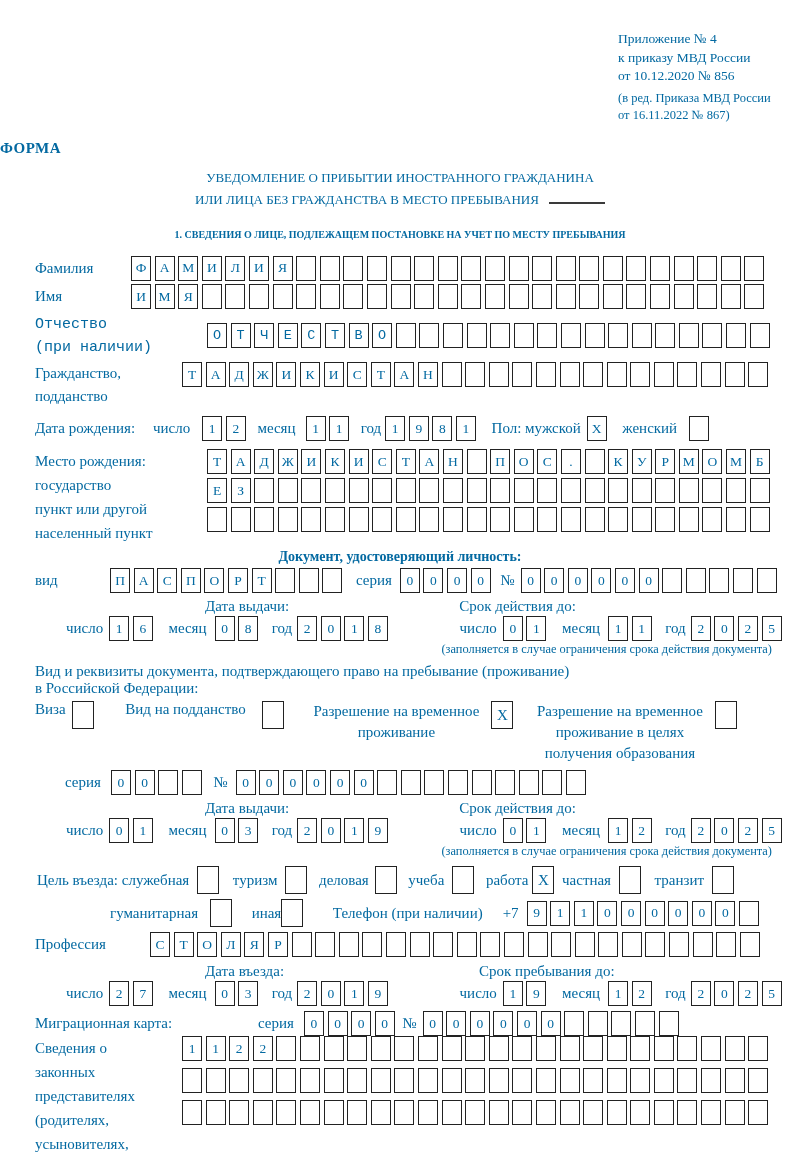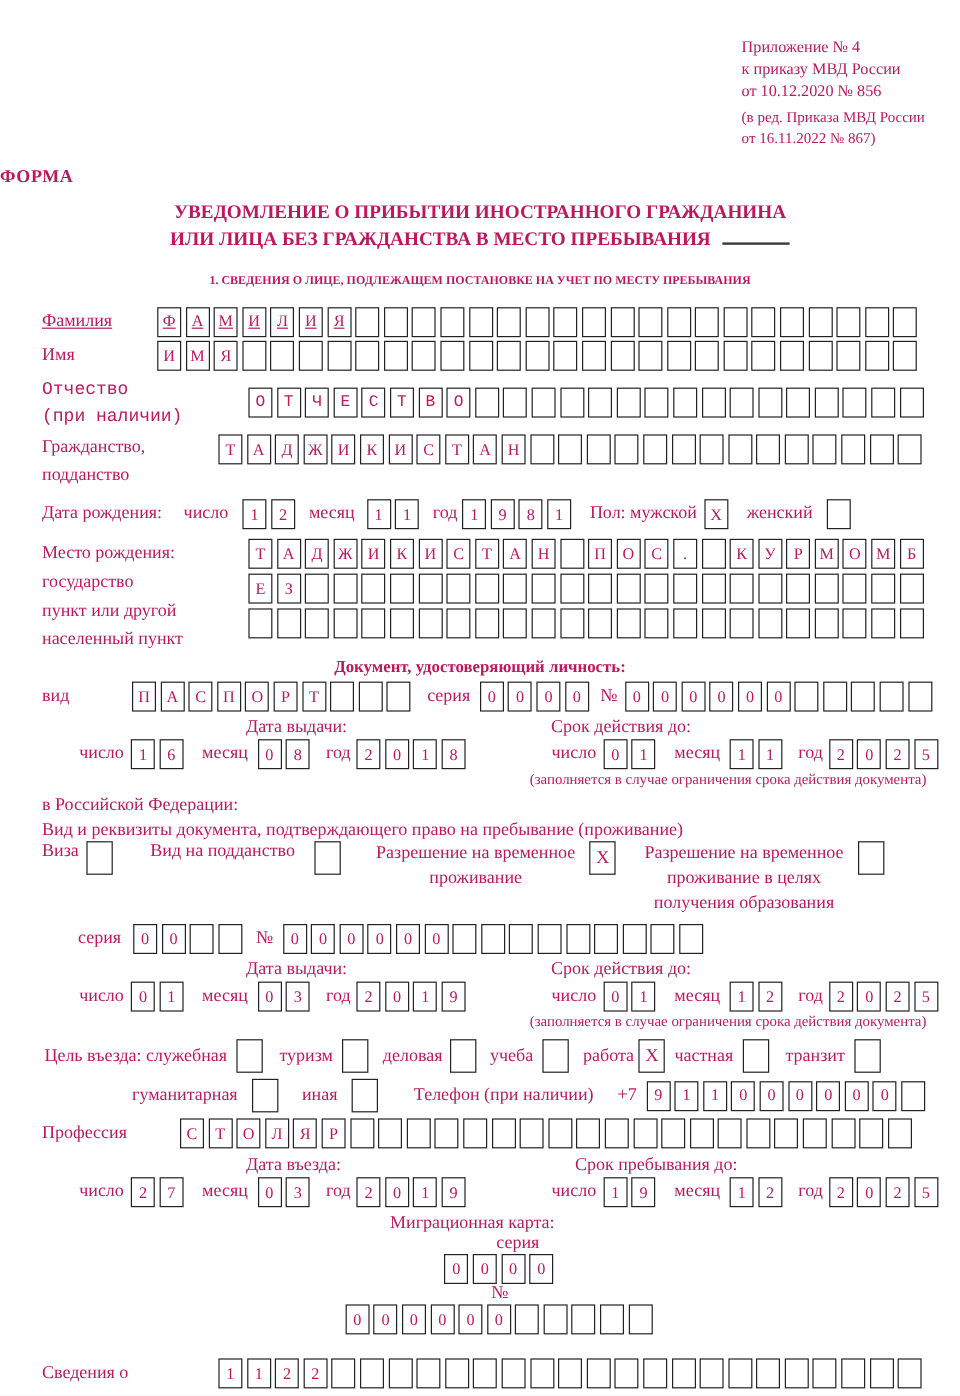--- a/index.html
+++ b/index.html
@@ -1,24 +1,24 @@
 <!DOCTYPE html>
 <html lang="ru"><head>
 <meta charset="utf-8">
 <style>
   html,body { margin:0; padding:0; background:#f2f2f2; }
   .page {
     width:800px; height:1163px; margin:0 auto; background:#ffffff;
-    font-family:"Liberation Serif","DejaVu Serif",serif; color:#be185d;
+    font-family:"Liberation Serif","DejaVu Serif",serif; color:#0369a1;
     overflow:hidden; box-sizing:border-box;
   }
   .hdr { margin:30px 0 0 618px; font-size:13.5px; line-height:18.5px; }
   .hdr .sub { font-size:12.5px; margin-top:4px; line-height:17.5px; }
   .forma { padding-right:34px; font-weight:bold; font-size:15px; margin-top:15px; letter-spacing:0.5px; }
-  .title { text-align:center; font-weight:bold; font-size:16px; line-height:22px; margin-top:10px; }
+  .title { text-align:center; font-weight:normal; font-size:13px; line-height:22px; margin-top:10px; }
   .uline { display:inline-block; width:56px; border-bottom:2px solid #3a3a3a; margin-left:10px; }
   .sect { text-align:center; font-weight:bold; font-size:10px; margin-top:18px; }
   .row { display:flex; align-items:center; padding-left:35px; margin-bottom:3.5px; font-size:15px; }
   .lbl { flex:none; white-space:nowrap; }
   .cells { display:flex; flex:none; }
   .cell {
     flex:none; width:20px; height:25px; box-sizing:border-box;
     border:1.6px solid #222; margin-right:3.6px; background:#fff;
     display:flex; align-items:center; justify-content:center;
     font-size:13.5px; line-height:1;
@@ -46,21 +46,21 @@
 
   <div class="forma">ФОРМА</div>
 
   <div class="title">
     <div>УВЕДОМЛЕНИЕ О ПРИБЫТИИ ИНОСТРАННОГО ГРАЖДАНИНА</div>
     <div><span>ИЛИ ЛИЦА БЕЗ ГРАЖДАНСТВА В МЕСТО ПРЕБЫВАНИЯ</span><span class="uline"></span></div>
   </div>
 
   <div class="sect">1. СВЕДЕНИЯ О ЛИЦЕ, ПОДЛЕЖАЩЕМ ПОСТАНОВКЕ НА УЧЕТ ПО МЕСТУ ПРЕБЫВАНИЯ</div>
 
-  <div class="row" style="margin-top:16px;text-decoration:underline;">
+  <div class="row" style="margin-top:16px;">
     <span class="lbl" style="width:96px;">Фамилия</span>
     <span class="cells">
         <span class="cell">Ф</span>
         <span class="cell">А</span>
         <span class="cell">М</span>
         <span class="cell">И</span>
         <span class="cell">Л</span>
         <span class="cell">И</span>
         <span class="cell">Я</span>
         <span class="cell"></span>
@@ -380,22 +380,22 @@
     <span class="cells">
         <span class="cell">2</span>
         <span class="cell">0</span>
         <span class="cell">2</span>
         <span class="cell">5</span>
       </span>
   </div>
 
   <div class="row fine" style="justify-content:flex-end; padding-right:28px; margin-bottom:6px;">(заполняется в случае ограничения срока действия документа)</div>
 
+  <div class="row" style="margin-bottom:0;">Вид и реквизиты документа, подтверждающего право на пребывание (проживание)</div>
   <div class="row" style="margin-bottom:4px;">в Российской Федерации:</div>
-  <div class="row" style="margin-bottom:0;">Вид и реквизиты документа, подтверждающего право на пребывание (проживание)</div>
 
   <div class="row" style="align-items:flex-start; margin-bottom:6px;">
     <span class="lbl">Виза</span>
     <span class="cells tall" style="margin-left:6px;">
         <span class="cell"></span>
       </span>
     <span class="lbl" style="margin-left:28px;">Вид на подданство</span>
     <span class="cells tall" style="margin-left:16px;">
         <span class="cell"></span>
       </span>
@@ -517,21 +517,21 @@
     <span class="cells tall">
         <span class="cell"></span>
       </span>
   </div>
 
   <div class="row" style="padding-left:110px; margin-bottom:5px;">
     <span class="lbl" style="margin-right:12px;">гуманитарная</span>
     <span class="cells tall">
         <span class="cell"></span>
       </span>
-    <span class="lbl" style="margin-left:16px; margin-right:12px;">иная</span>
+    <span class="lbl" style="margin-left:16px; ">иная</span>
     <span class="cells tall">
         <span class="cell"></span>
       </span>
     <span class="lbl" style="margin-left:26px;">Телефон (при наличии)</span>
     <span class="lbl" style="margin-left:20px; margin-right:8px;">+7</span>
     <span class="cells">
         <span class="cell">9</span>
         <span class="cell">1</span>
         <span class="cell">1</span>
         <span class="cell">0</span>
@@ -611,21 +611,21 @@
       </span>
     <span class="lbl" style="margin-left:10px; margin-right:5px;">год</span>
     <span class="cells">
         <span class="cell">2</span>
         <span class="cell">0</span>
         <span class="cell">2</span>
         <span class="cell">5</span>
       </span>
   </div>
 
-  <div class="row" style="margin-bottom:20px;flex-direction:column;">
+  <div class="row" style="margin-bottom:0;">
     <span class="lbl" style="width:185px;">Миграционная карта:</span>
     <span class="lbl" style="margin-left:38px; margin-right:10px;">серия</span>
     <span class="cells">
         <span class="cell">0</span>
         <span class="cell">0</span>
         <span class="cell">0</span>
         <span class="cell">0</span>
       </span>
     <span class="lbl" style="margin-left:4px; margin-right:6px;">№</span>
     <span class="cells">

